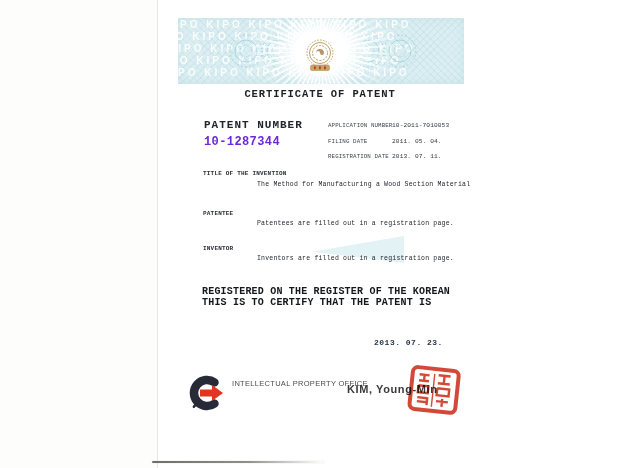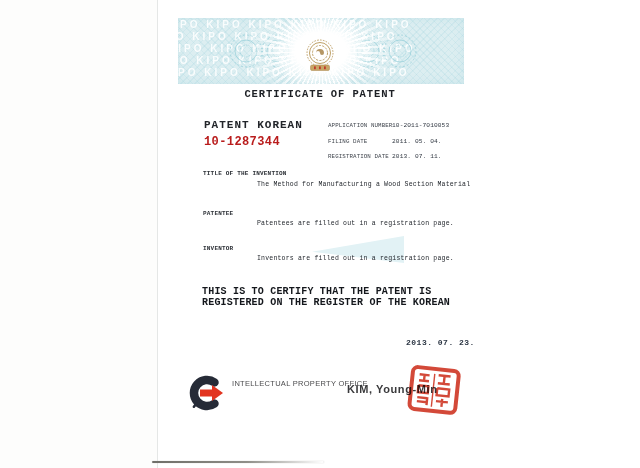--- a/index.html
+++ b/index.html
@@ -22,32 +22,32 @@
           repeating-conic-gradient(rgba(255,255,255,.92) 0 2.5deg,rgba(255,255,255,0) 2.5deg 6.5deg);
         -webkit-mask:radial-gradient(closest-side,#000 0 55%,transparent 97%);
         mask:radial-gradient(closest-side,#000 0 55%,transparent 97%);}
   .emblem{position:absolute;left:125px;top:21px;}
   
   .title{position:absolute;left:0;right:0;top:88px;text-align:center;
         font:bold 10.5px "Liberation Mono",monospace;letter-spacing:.9px;color:#1d2025;}
   .pn-label{position:absolute;left:204px;top:119px;font:bold 11px "Liberation Mono",monospace;
         letter-spacing:1px;color:#22252a;}
   .pn-value{position:absolute;left:204px;top:135px;font:bold 12px "Liberation Mono",monospace;
-        letter-spacing:.4px;color:#b91c1c;}
+        letter-spacing:.4px;color:#6d28d9;}
   .field-row{position:absolute;left:328px;width:170px;height:10px;}
   .field-label{position:absolute;left:0;font:5.8px "Liberation Mono",monospace;color:#41464e;letter-spacing:.1px;}
   .field-value{position:absolute;left:64px;font:6.2px "Liberation Mono",monospace;color:#333a44;letter-spacing:.1px;}
   .sec-label{position:absolute;left:203px;font:bold 6px "Liberation Mono",monospace;color:#2c3036;letter-spacing:.2px;}
   .sec-value{position:absolute;left:257px;font:6.5px "Liberation Mono",monospace;color:#24282e;letter-spacing:.2px;z-index:2;}
   .tri-wm{position:absolute;left:312px;top:236px;width:92px;height:27px;background:#e2f2f5;
         clip-path:polygon(0 58%,100% 0,100% 100%);z-index:1;}
   .statement{position:absolute;left:202px;top:286px;z-index:2;}
   .statement div{font:bold 10px "Liberation Mono",monospace;letter-spacing:.2px;line-height:11.2px;color:#14171c;}
   .date{position:absolute;left:374px;top:338px;font:bold 8px "Liberation Mono",monospace;
-        letter-spacing:.5px;color:#2c3644;margin-left:32px;}
+        letter-spacing:.5px;color:#2c3644;}
   
   .logo{position:absolute;left:187px;top:372px;}
   .org{position:absolute;left:232px;top:378px;font:7.5px "Liberation Sans",sans-serif;
         color:#4c4c4e;line-height:11px;letter-spacing:.3px;}
   .name{position:absolute;left:347px;top:383px;font:bold 11px "Liberation Sans",sans-serif;
         color:#3a3a3c;letter-spacing:.6px;}
   .stamp{position:absolute;left:407px;top:365px;transform:rotate(6deg);mix-blend-mode:multiply;}
   .bottom-edge{position:absolute;left:152px;top:461px;width:172px;height:2px;border-radius:1px;
         background:linear-gradient(to right,#6f6e68,#8f8e88 55%,rgba(160,160,155,0));
         box-shadow:0 0 1px rgba(120,120,115,.5);}
@@ -96,21 +96,21 @@
       <path d="M13 14 a4 4 0 1 1 8 0 a2 2 0 0 1 -4 0 a2 2 0 0 0 -4 0 Z" fill="#a8854a" fill-opacity=".85"></path>
       <rect x="7.5" y="26" width="19" height="5.5" rx="1.5" fill="#c7a566" stroke="#a8854a" stroke-width=".5"></rect>
       <rect x="11" y="27.4" width="1.8" height="2.8" fill="#c03b2a"></rect>
       <rect x="16" y="27.4" width="1.8" height="2.8" fill="#c03b2a"></rect>
       <rect x="21" y="27.4" width="1.8" height="2.8" fill="#c03b2a"></rect>
     </svg>
   </div>
 
   <div class="title">CERTIFICATE OF PATENT</div>
 
-  <div class="pn-label">PATENT KOREAN</div>
+  <div class="pn-label">PATENT NUMBER</div>
   <div class="pn-value">10-1287344</div>
 
   <div class="field-row" style="top:122px">
     <span class="field-label">APPLICATION NUMBER</span>
     <span class="field-value">10-2011-7010053</span>
   </div>
   <div class="field-row" style="top:138px">
     <span class="field-label">FILING DATE</span>
     <span class="field-value">2011. 05. 04.</span>
   </div>
@@ -124,22 +124,22 @@
   <div class="sec-label" style="top:170px">TITLE OF THE INVENTION</div>
   <div class="sec-value" style="top:181px">The Method for Manufacturing a Wood Section Material</div>
 
   <div class="sec-label" style="top:210px">PATENTEE</div>
   <div class="sec-value" style="top:220px">Patentees are filled out in a registration page.</div>
 
   <div class="sec-label" style="top:245px">INVENTOR</div>
   <div class="sec-value" style="top:255px">Inventors are filled out in a registration page.</div>
 
   <div class="statement">
+    <div>REGISTERED ON THE REGISTER OF THE KOREAN</div>
     <div>THIS IS TO CERTIFY THAT THE PATENT IS</div>
-    <div>REGISTERED ON THE REGISTER OF THE KOREAN</div>
   </div>
 
   <div class="date">2013. 07. 23.</div>
 
   <svg class="logo" width="40" height="42" viewBox="0 0 40 42">
     <path d="M27.5 10.4 A13 13 0 1 0 27.5 31.6" fill="none" stroke="#262b37" stroke-width="8.5" stroke-linecap="round"></path>
     <path d="M9.5 31.5 l-2.6 3.2" stroke="#262b37" stroke-width="2.6" stroke-linecap="round"></path>
     <polygon points="13,17.5 25,17.5 25,13 36,21 25,29 25,24.5 13,24.5" fill="#e23420"></polygon>
   </svg>
 

